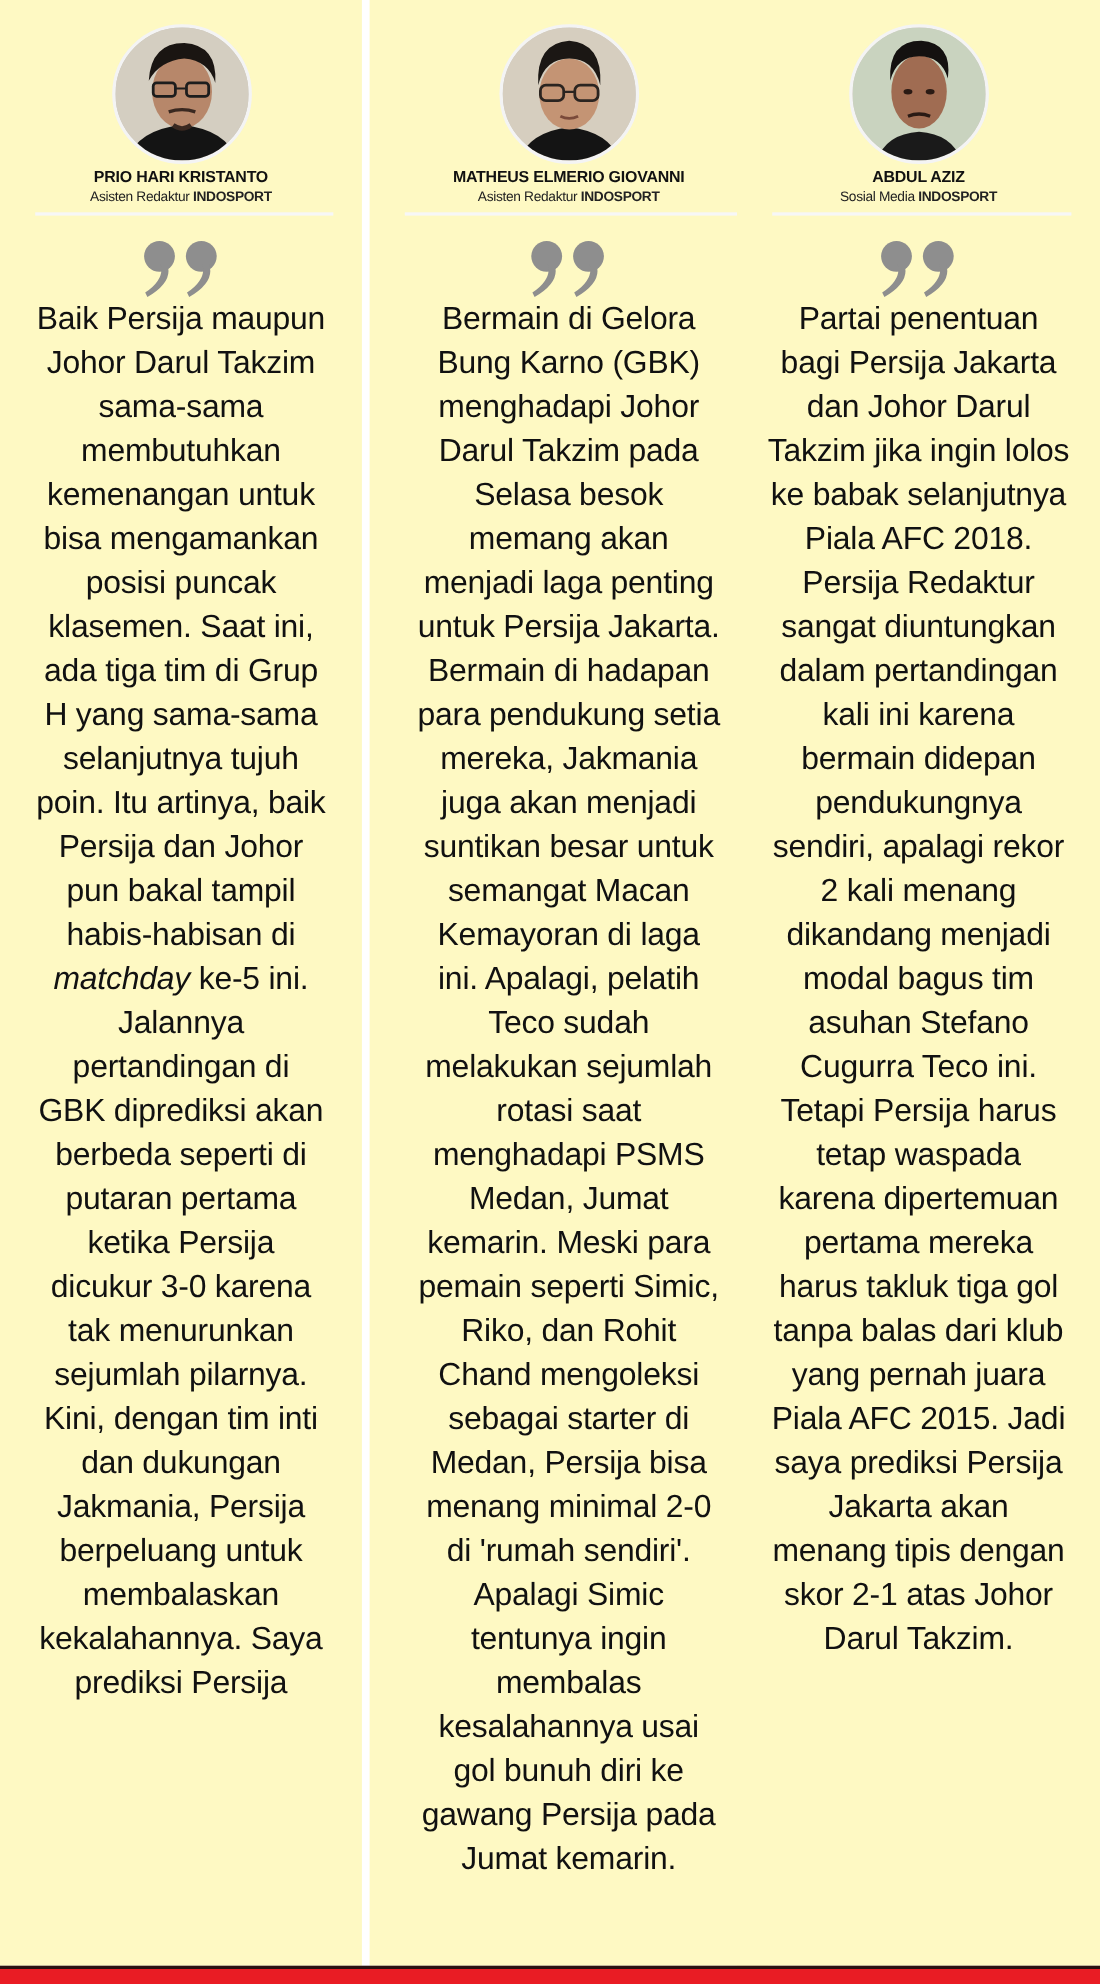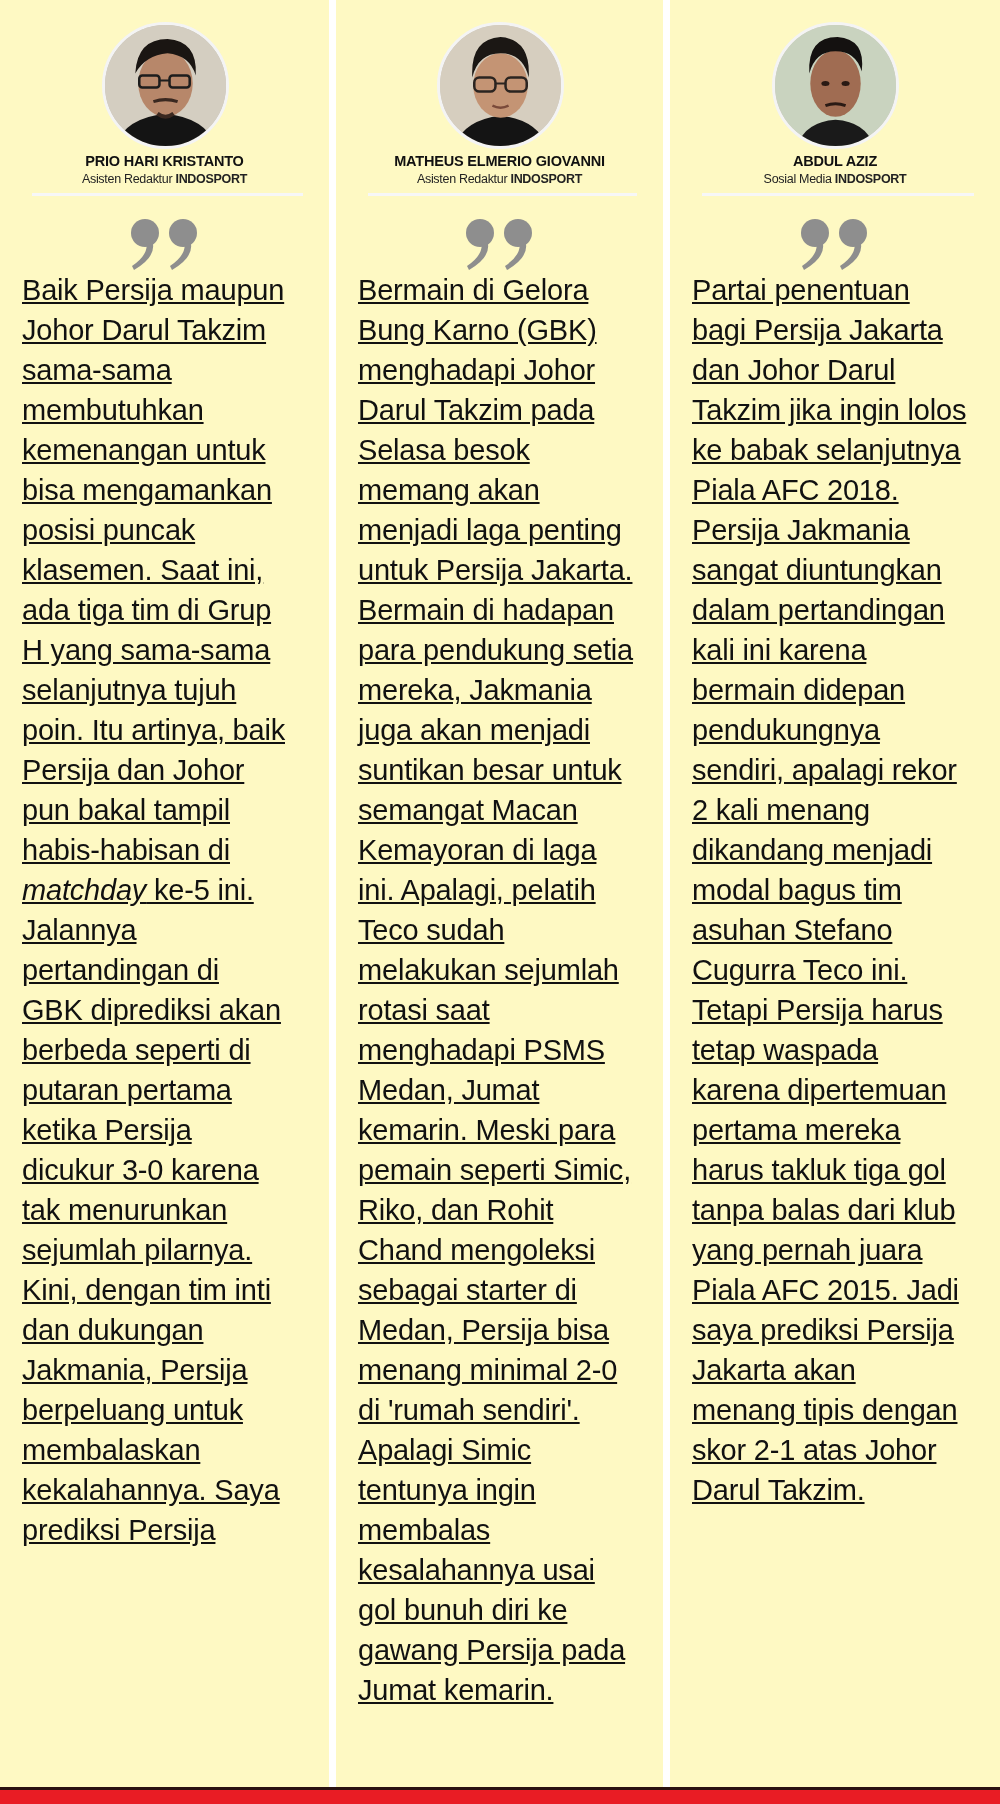--- a/index.html
+++ b/index.html
@@ -6,21 +6,21 @@
   body {
     width: 1000px; height: 1804px; position: relative; overflow: hidden;
     background: #ffffff;
     font-family: "Liberation Sans", sans-serif;
   }
   .col {
     position: absolute; top: 0; height: 1787px;
     background: #fef9c3;
   }
   .col1 { left: 0; width: 329px; }
-  .col2 { left: 336px; width: 327px; }
+  .col2 { left: 336px; width: 327px; padding-left: 35px; }
   .col3 { left: 670px; width: 330px; }
   .avatar {
     position: absolute; top: 22px; left: 50%;
     width: 121px; height: 121px; margin-left: -63px;
     border-radius: 50%; border: 3px solid #f4f4f4;
     overflow: hidden; background: #cfcac0;
   }
   .avatar svg { display: block; width: 100%; height: 100%; }
   .name {
     position: absolute; top: 153px; left: 0; right: 0;
@@ -36,22 +36,22 @@
   .rule {
     position: absolute; top: 193px; height: 3px; background: #f7f7f7;
     left: 32px; right: 26px;
   }
   .quote-mark {
     position: absolute; top: 218px; left: 50%; margin-left: -37px;
     width: 74px; height: 52px;
   }
   .body-text {
     position: absolute; top: 270px; left: 22px; right: 22px;
-    font-size: 29px; line-height: 40px;
-    color: #111; letter-spacing: -0.2px; text-decoration: underline;
+    text-align: center; font-size: 29px; line-height: 40px;
+    color: #111; letter-spacing: -0.2px;
   }
   .body-text .line { display: block; white-space: nowrap; }
   .body-text em { font-style: italic; }
   .bottom-line {
     position: absolute; left: 0; top: 1787px; width: 1000px; height: 3px;
     background: #2a1212;
   }
   .bottom-bar {
     position: absolute; left: 0; top: 1790px; width: 1000px; height: 14px;
     background: #e91c24;
@@ -212,21 +212,21 @@
     <circle cx="55" cy="15" r="14" fill="#8e8e8e"></circle>
     <path d="M62 22 Q68 38 44 52 L42 48 Q60 36 56 22 Z" fill="#8e8e8e"></path>
   </svg>
   <div class="body-text">
     <span class="line">Partai penentuan</span>
     <span class="line">bagi Persija Jakarta</span>
     <span class="line">dan Johor Darul</span>
     <span class="line">Takzim jika ingin lolos</span>
     <span class="line">ke babak selanjutnya</span>
     <span class="line">Piala AFC 2018.</span>
-    <span class="line">Persija Jakmania</span>
+    <span class="line">Persija Redaktur</span>
     <span class="line">sangat diuntungkan</span>
     <span class="line">dalam pertandingan</span>
     <span class="line">kali ini karena</span>
     <span class="line">bermain didepan</span>
     <span class="line">pendukungnya</span>
     <span class="line">sendiri, apalagi rekor</span>
     <span class="line">2 kali menang</span>
     <span class="line">dikandang menjadi</span>
     <span class="line">modal bagus tim</span>
     <span class="line">asuhan Stefano</span>

